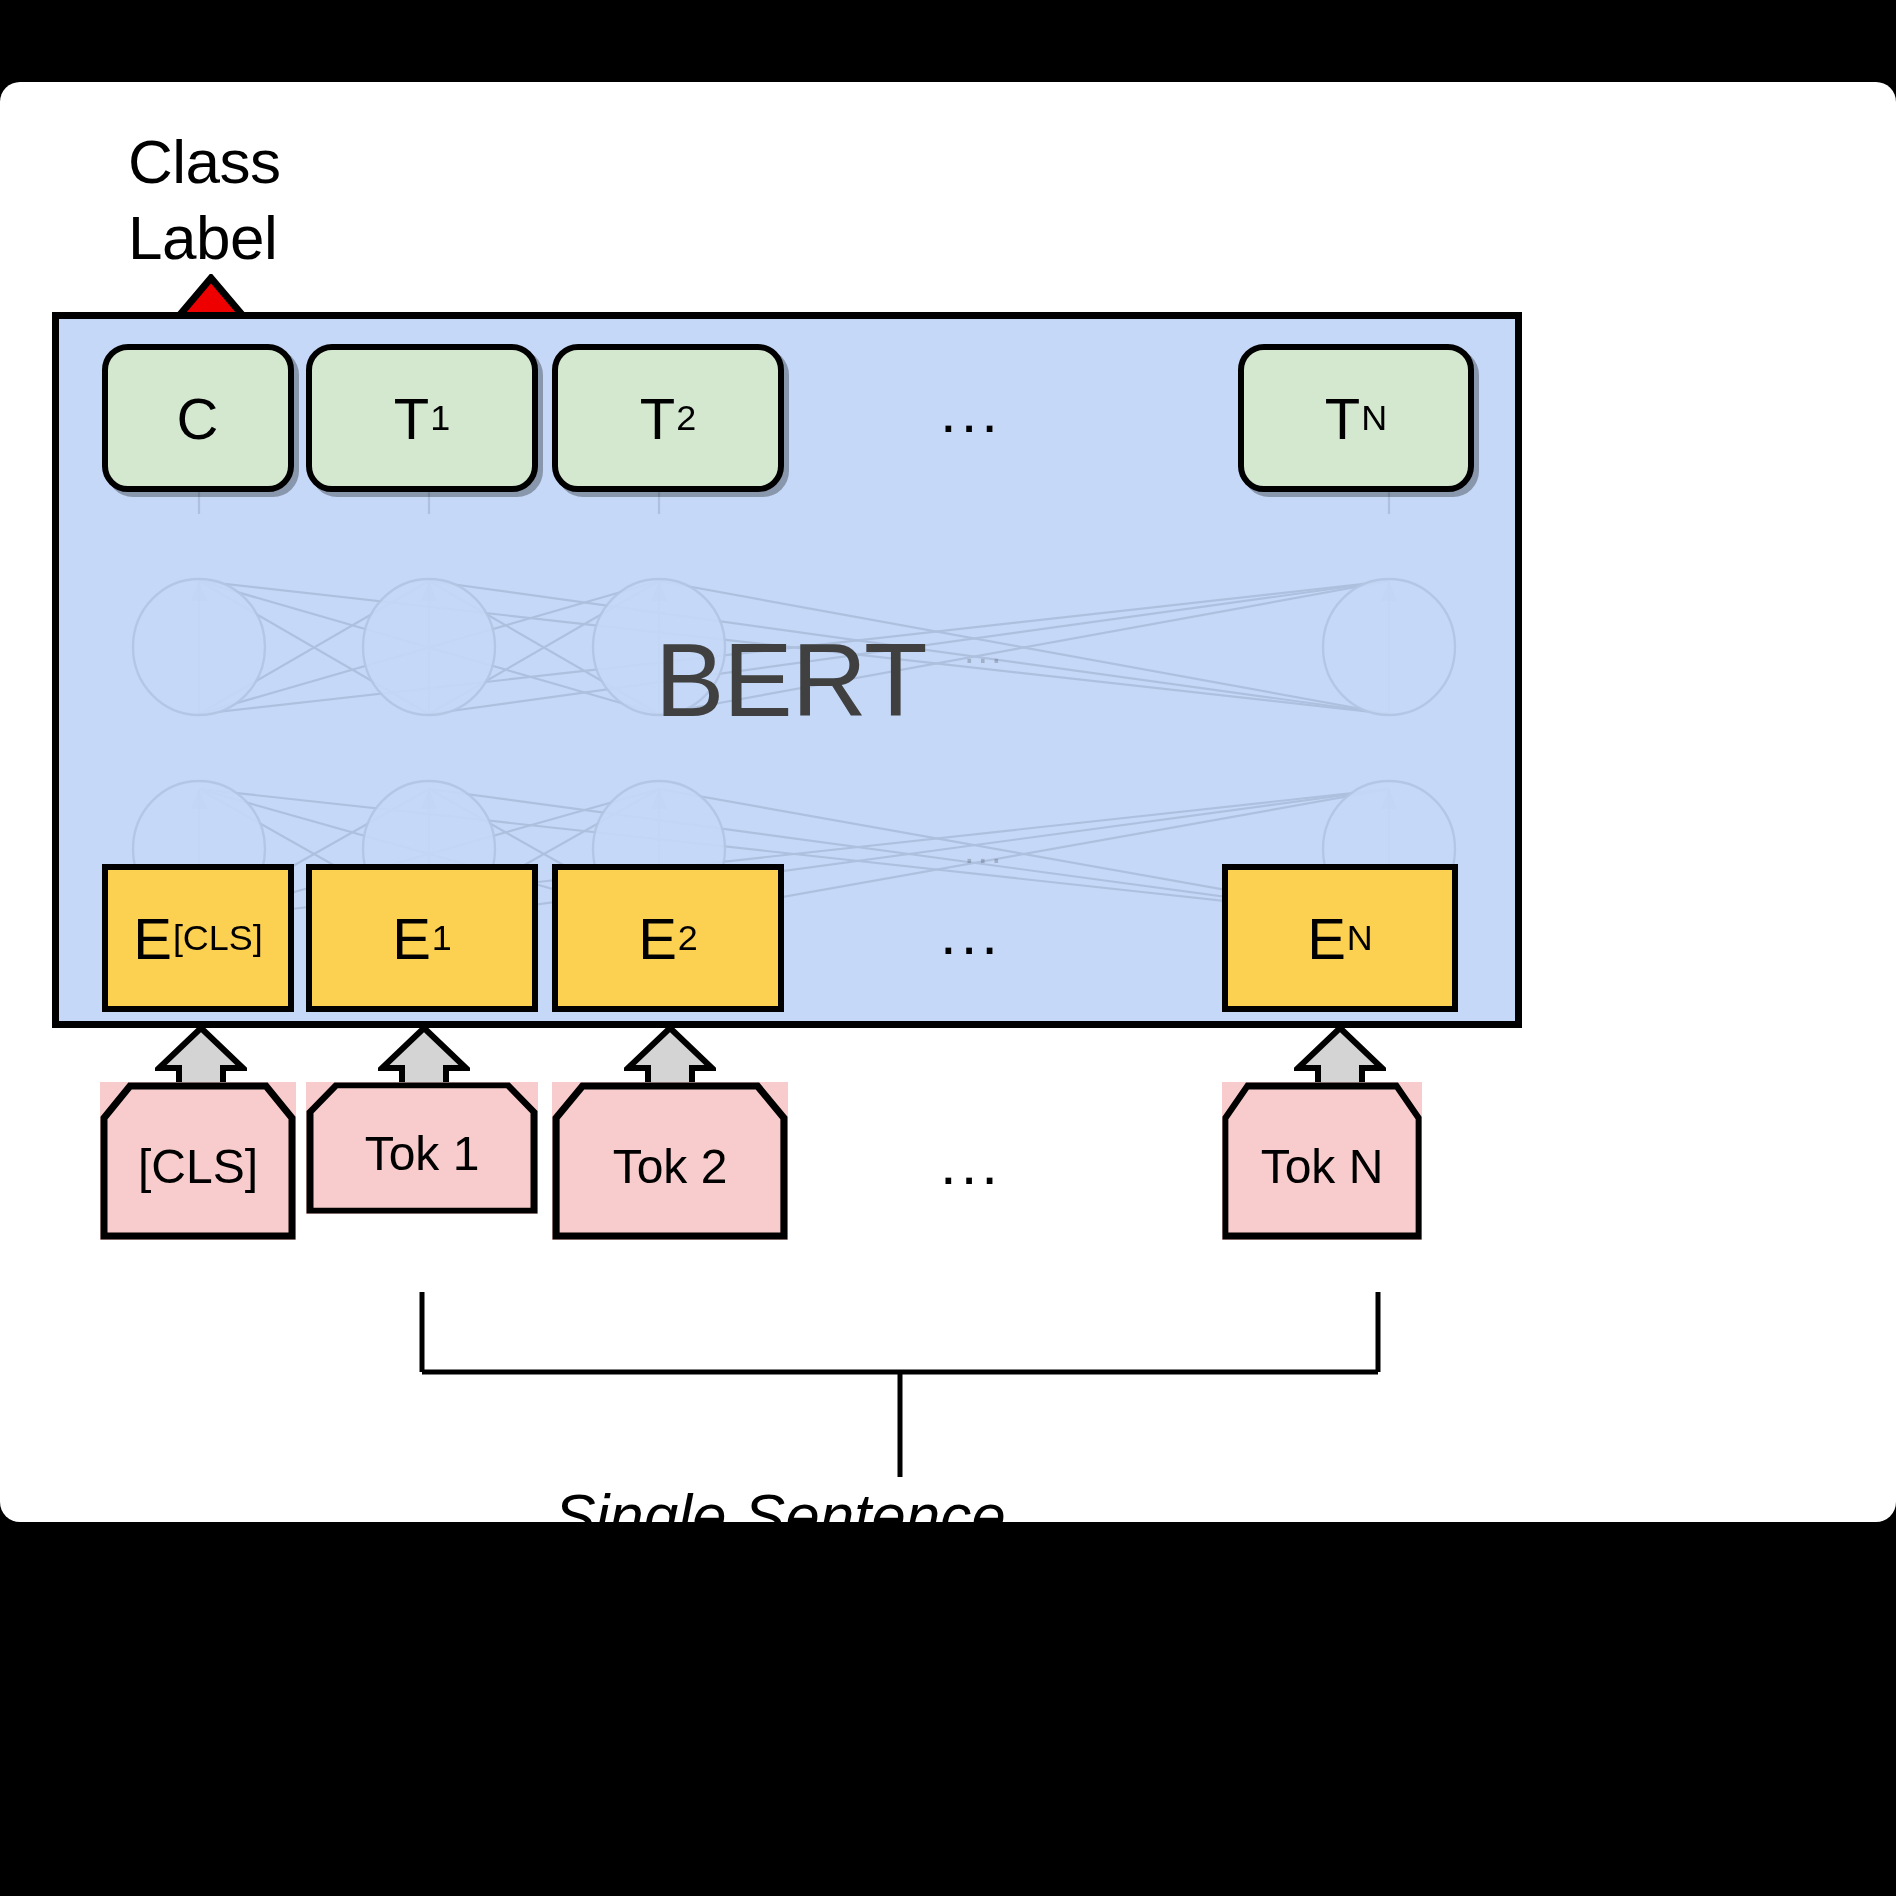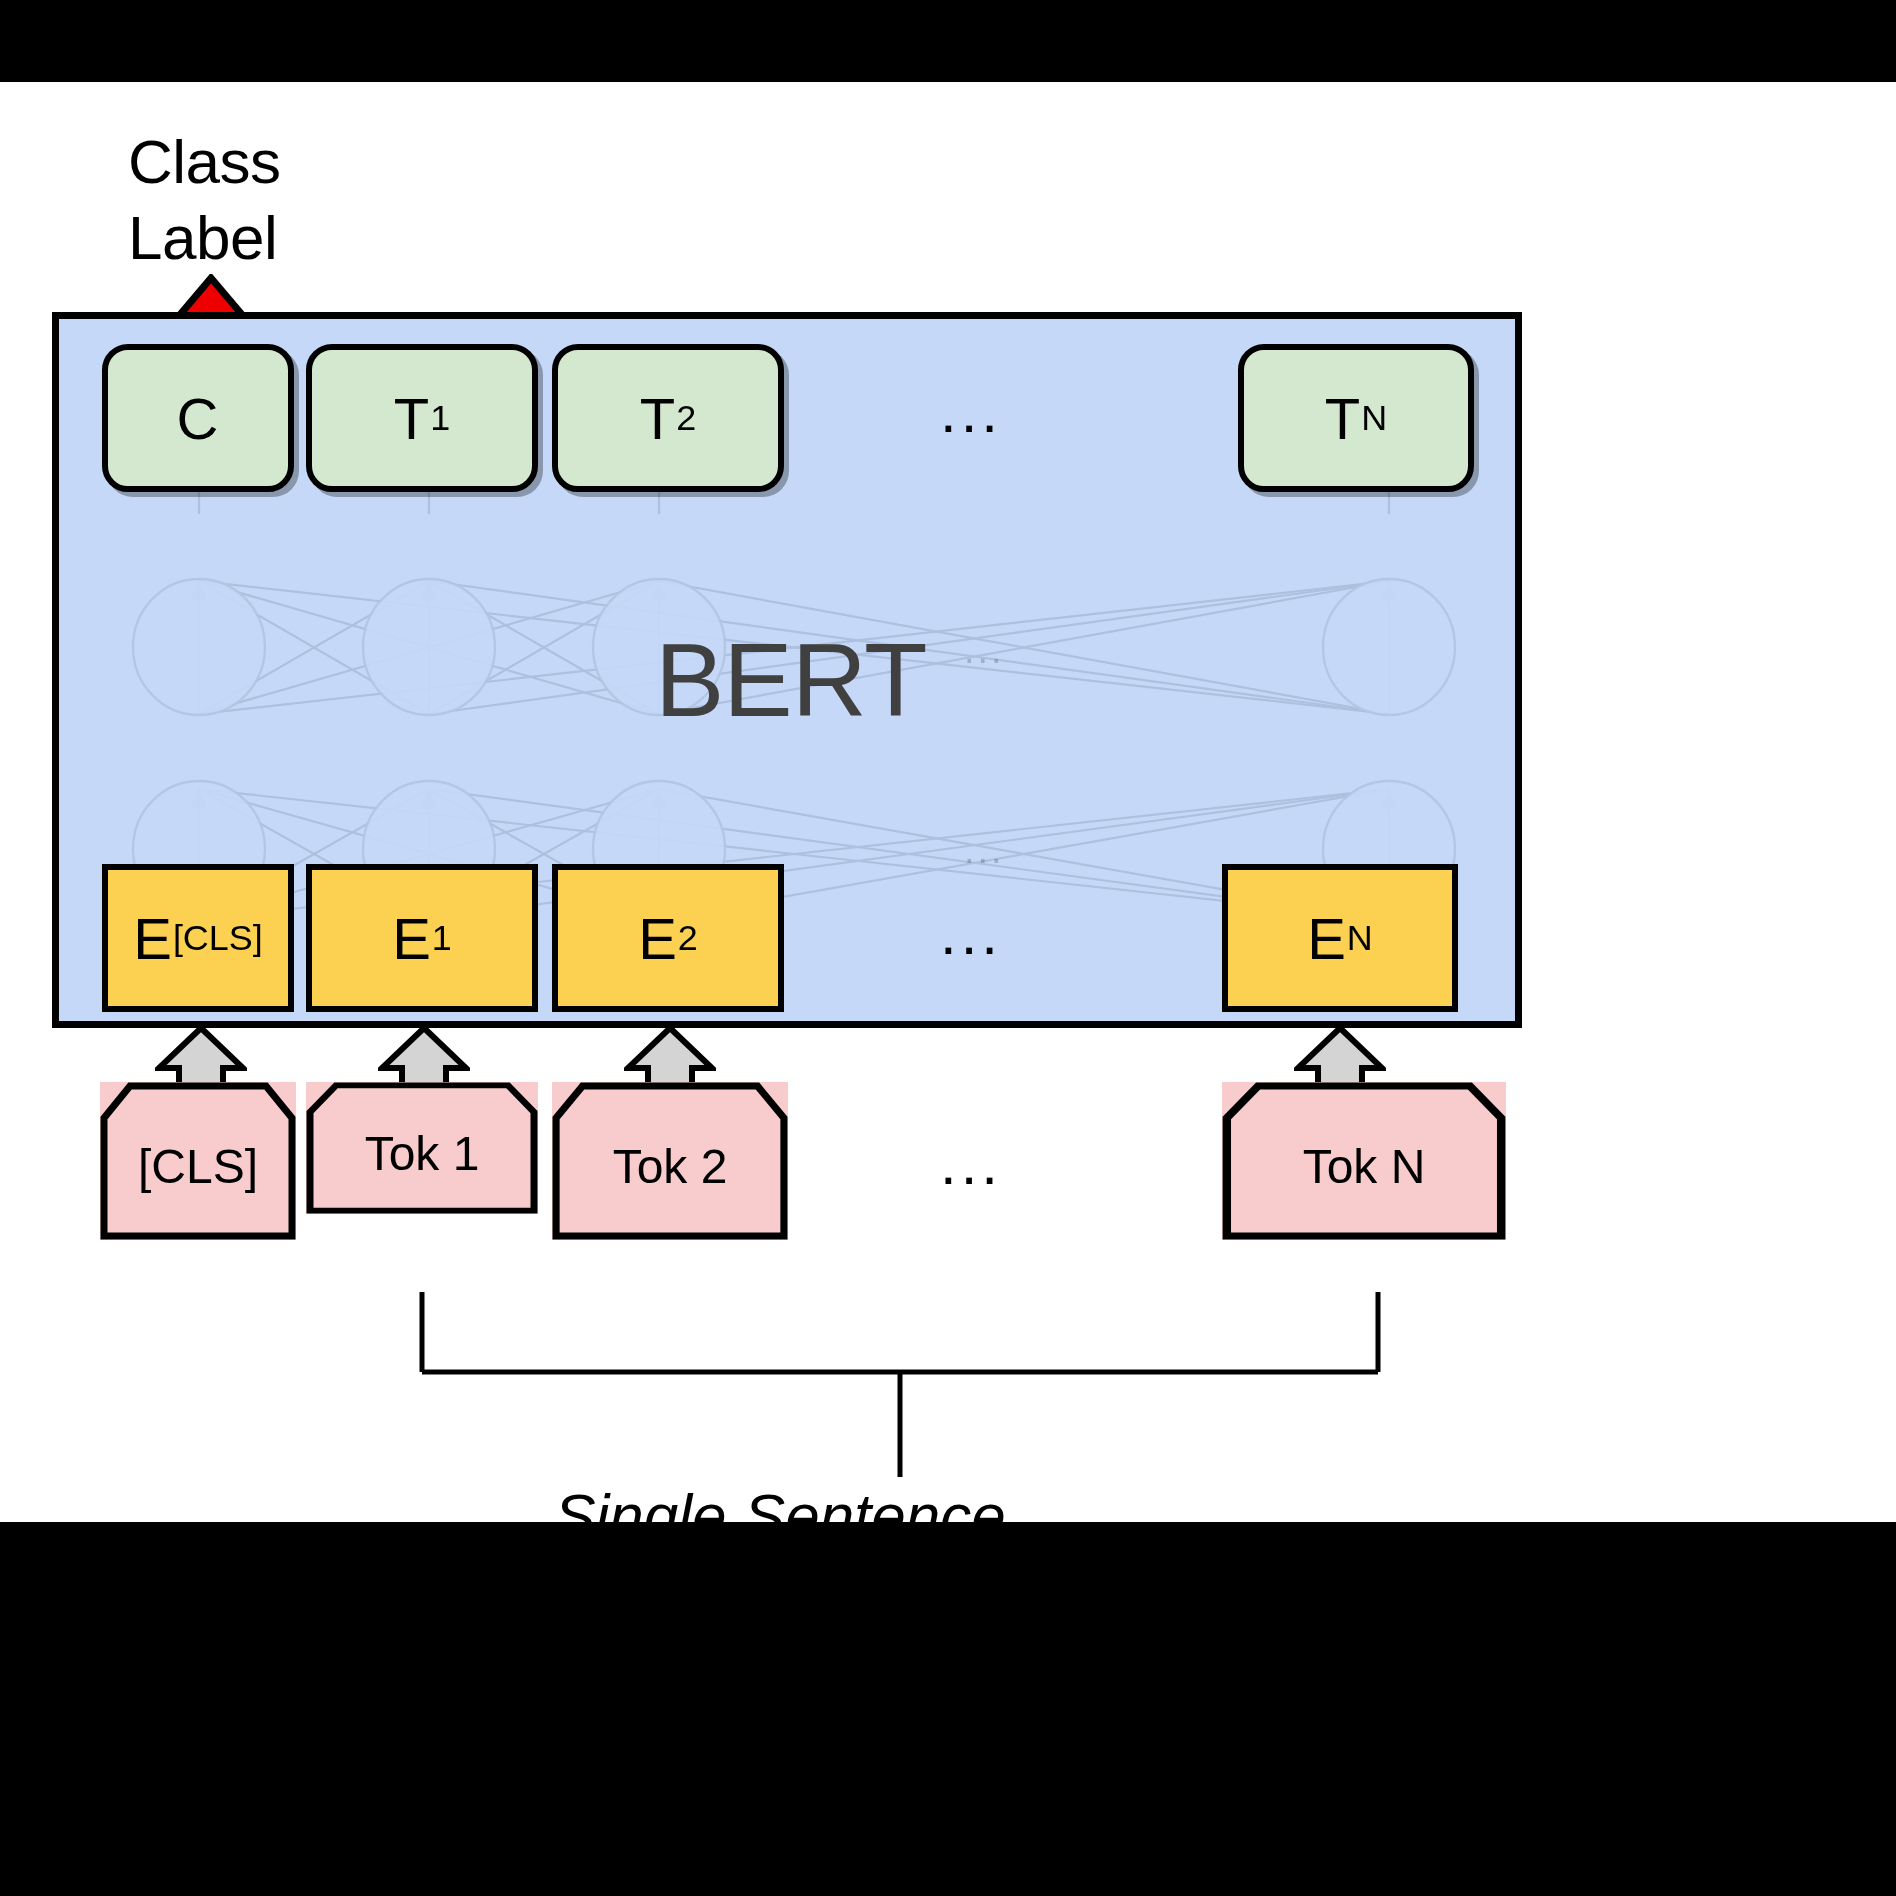--- a/index.html
+++ b/index.html
@@ -16,20 +16,21 @@
     font-family: "Liberation Sans", sans-serif;
   }
   
   #page {
     position: absolute;
     left: 0;
     top: 82px;
     width: 1896px;
     height: 1440px;
     background: #ffffff;
+    border-radius: 20px;
   }
 
   
   #class-label {
     position: absolute;
     left: 128px;
     top: 42px;
     font-size: 62px;
     line-height: 1.22;
     color: #000000;
@@ -336,21 +337,21 @@
       <span class="tok-text">Tok 1</span>
     </div>
 
     <div class="tokbox" style="left:552px; top:1000px; width:236px; height:158px;">
       <svg class="tok-shape" viewBox="0 0 232 158" preserveAspectRatio="none">
         <polygon points="4,36 30,4 202,4 228,36 228,154 4,154" fill="#f8cccc" stroke="#000000" stroke-width="7"></polygon>
       </svg>
       <span class="tok-text">Tok 2</span>
     </div>
 
-    <div class="tokbox" style="left:1222px; top:1000px; width:284px; height:158px;">
+    <div class="tokbox" style="left:1222px; top:1000px; width:200px; height:158px;">
       <svg class="tok-shape" viewBox="0 0 236 158" preserveAspectRatio="none">
         <polygon points="4,36 30,4 206,4 232,36 232,154 4,154" fill="#f8cccc" stroke="#000000" stroke-width="7"></polygon>
       </svg>
       <span class="tok-text">Tok N</span>
     </div>
 
     <div class="dots" style="left:940px; top:1052px;">...</div>
 
     <svg id="bracket" viewBox="0 0 1040 190">
       <g stroke="#000000" stroke-width="5" fill="none">

